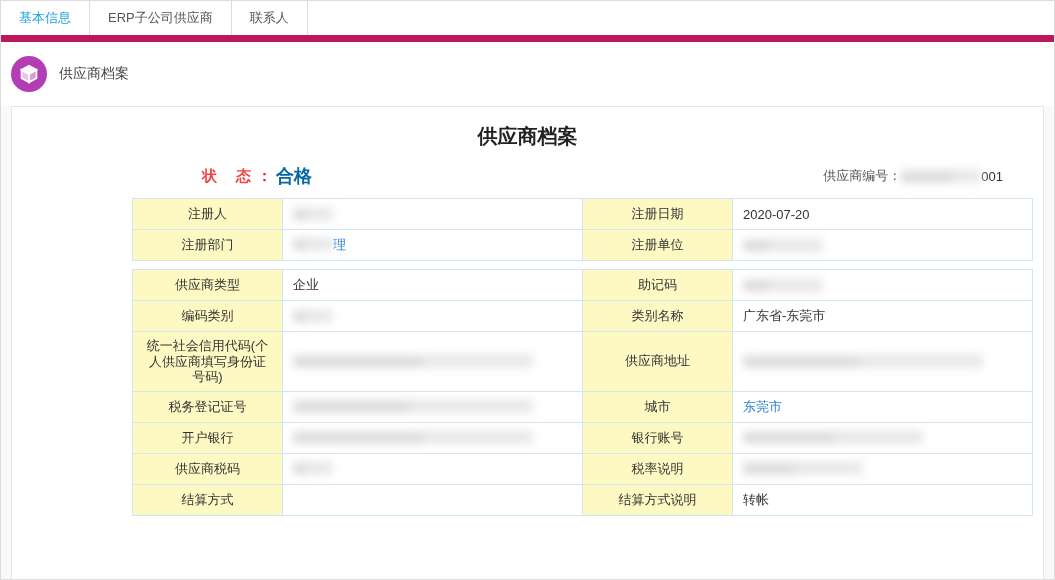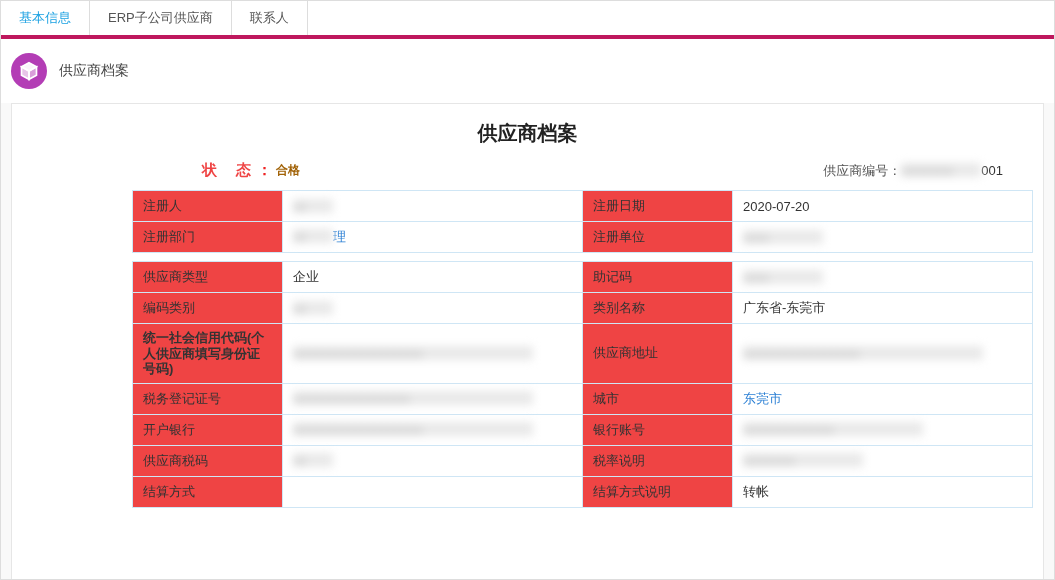--- a/index.html
+++ b/index.html
@@ -8,21 +8,21 @@
       font-size: 13px;
       color: #333;
       background: #fff;
       width: 1055px;
       height: 580px;
       overflow: hidden;
       border: 1px solid #ddd;
     }
     .tabs {
       display: flex;
-      border-bottom: 4px solid #be185d;
+      border-bottom: 7px solid #be185d;
       background: #fff;
     }
     .tab {
       padding: 8px 18px;
       border-right: 1px solid #ddd;
       cursor: pointer;
       font-size: 13px;
       color: #555;
     }
     .tab.active {
@@ -78,23 +78,23 @@
       letter-spacing: 2px;
       font-size: 15px;
     }
     .status-colon {
       color: #e22;
       font-weight: bold;
       font-size: 15px;
       margin: 0 4px;
     }
     .status-value {
-      color: #a16207;
-      font-weight: bold;
-      font-size: 12px;
+      color: #0369a1;
+      font-weight: bold;
+      font-size: 18px;
     }
     .spacer { flex: 1; }
     .supplier-no {
       color: #555;
       font-size: 13px;
     }
     .supplier-no-val {
       display: inline-block;
       min-width: 90px;
       color: #333;
@@ -107,23 +107,24 @@
       table-layout: fixed;
     }
     .form-table td {
       border: 1px solid #cfe6f5;
       padding: 6px 10px;
       font-size: 13px;
       vertical-align: middle;
       height: 30px;
     }
     .form-table td.label {
-      background: #ef4444;
+      background: #fef9c3;
       color: #333;
       width: 150px;
+      text-align: center;
     }
     .form-table td.value {
       background: #fff;
       color: #333;
       width: 300px;
     }
     .form-table td.value.link { color: #2a7fd4; }
     .blur {
       filter: blur(4px);
       color: #bbb;
@@ -195,21 +196,21 @@
         <td class="label">助记码</td>
         <td class="value"><span class="blur w80">xxxx</span></td>
       </tr>
       <tr>
         <td class="label">编码类别</td>
         <td class="value"><span class="blur">xx</span></td>
         <td class="label">类别名称</td>
         <td class="value">广东省-东莞市</td>
       </tr>
       <tr>
-        <td class="label" style="line-height:1.2;font-weight:bold;">统一社会信用代码(个人供应商填写身份证号码)</td>
+        <td class="label" style="line-height:1.2;">统一社会信用代码(个人供应商填写身份证号码)</td>
         <td class="value"><span class="blur w240">xxxxxxxxxxxxxxxxxxxx</span></td>
         <td class="label">供应商地址</td>
         <td class="value"><span class="blur w240">xxxxxxxxxxxxxxxxxx</span></td>
       </tr>
       <tr>
         <td class="label">税务登记证号</td>
         <td class="value"><span class="blur w240">xxxxxxxxxxxxxxxxxx</span></td>
         <td class="label">城市</td>
         <td class="value link">东莞市</td>
       </tr>

